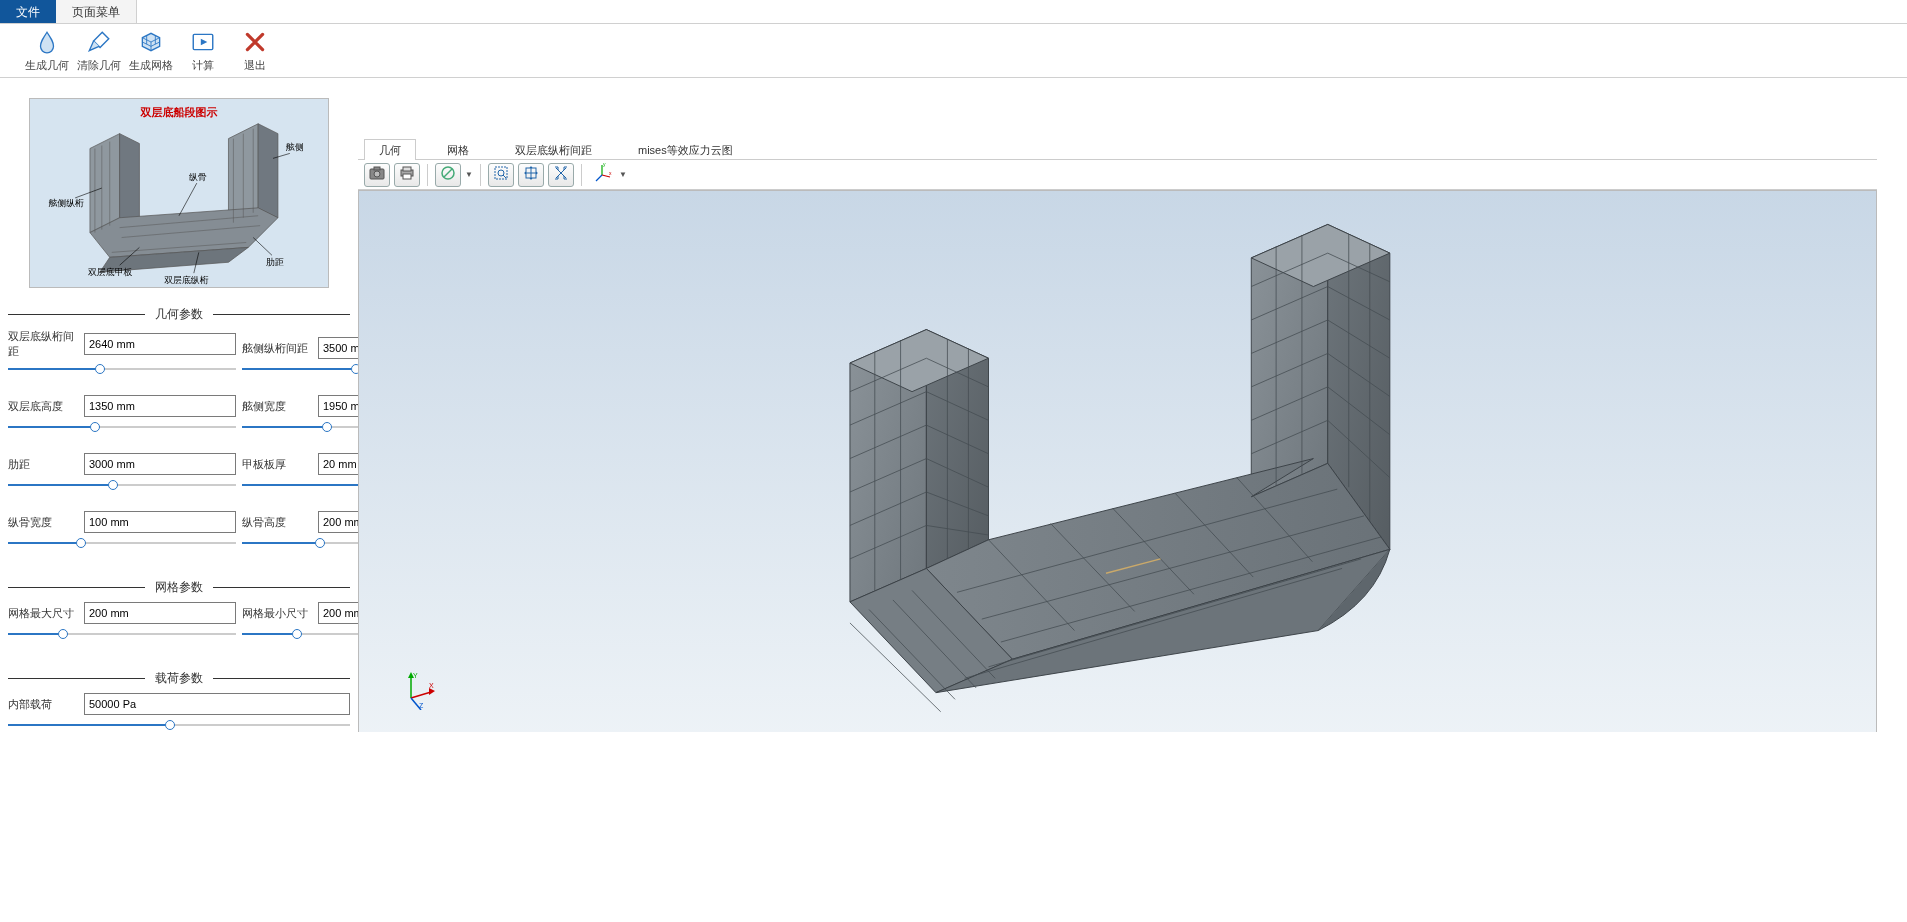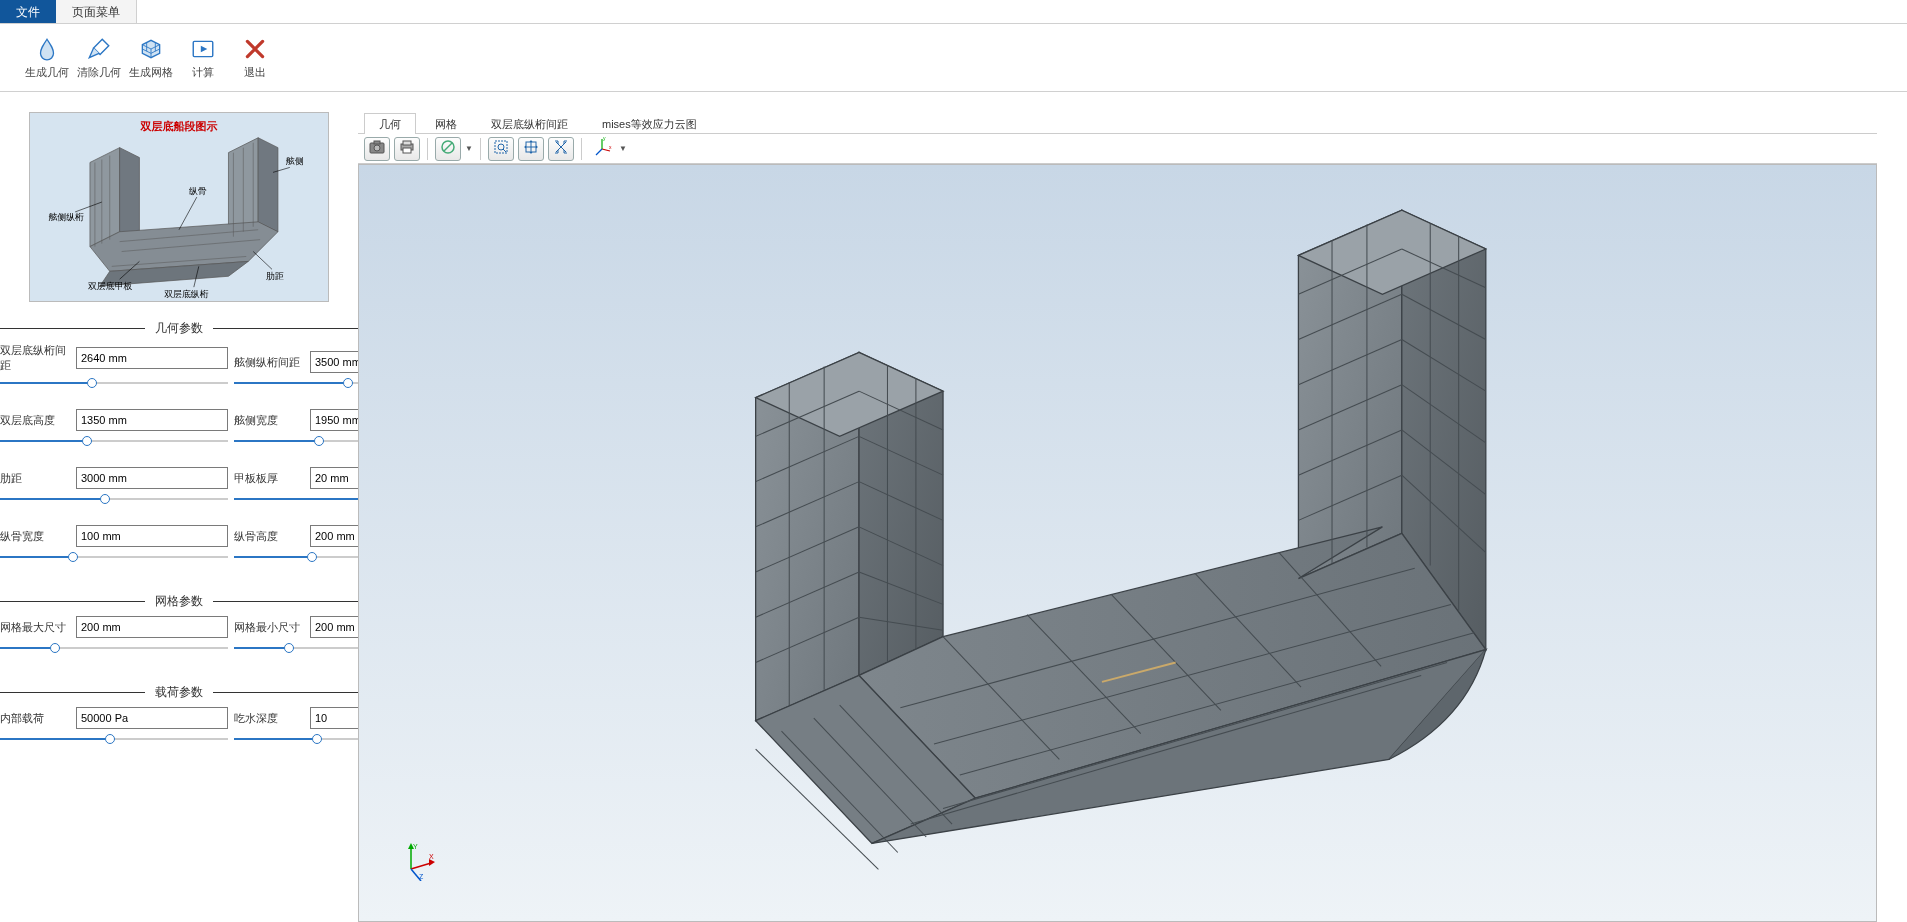--- a/index.html
+++ b/index.html
@@ -1,36 +1,36 @@
 <!DOCTYPE html>
 <html><head>
 <meta charset="utf-8">
 <style>
 * { box-sizing: border-box; margin: 0; padding: 0; }
 body { font-family: "Microsoft YaHei", Arial, sans-serif; font-size: 12px; background: #ffffff; color: #333; overflow: hidden; }
 
-.app { width: 1907px; height: 922px; display: flex; flex-direction: column; }
+.app { width: 1907px; height: 732px; display: flex; flex-direction: column; }
 
 
 .menubar { height: 24px; background: #fff; border-bottom: 1px solid #d0d0d0; display: flex; }
 .menubar .tab { padding: 4px 16px; cursor: pointer; font-size: 12px; }
 .menubar .tab.active { background: #11569b; color: #fff; }
 .menubar .tab.light { background: #f4f4f4; border-right: 1px solid #d0d0d0; }
 
 
 .ribbon { height: 68px; background: #fff; border-bottom: 1px solid #d0d0d0; display: flex; padding: 4px 24px; gap: 6px; }
 .ribbon .tool { width: 46px; display: flex; flex-direction: column; align-items: center; justify-content: center; gap: 2px; cursor: pointer; }
 .ribbon .tool .icon { width: 28px; height: 28px; display: flex; align-items: center; justify-content: center; }
 .ribbon .tool .lbl { font-size: 11px; color: #444; white-space: nowrap; }
 
 
 .main { flex: 1; display: flex; background: #fff; padding-top: 20px; }
 
 
-.left { width: 358px; padding: 0 0; display: flex; flex-direction: column; }
+.left { width: 358px; padding: 0 8px; display: flex; flex-direction: column; }
 .diagram-box { width: 300px; height: 190px; margin: 0 auto 8px auto; background: #d6e4f0; border: 1px solid #bbb; position: relative; }
 .diagram-box .title { position: absolute; top: 6px; left: 50%; transform: translateX(-50%); color: #c00; font-size: 11px; font-weight: bold; }
 .diagram-box svg { width: 100%; height: 100%; }
 
 .section-hd { display: flex; align-items: center; margin: 10px 0 6px 0; }
 .section-hd .line { flex: 1; height: 1px; background: #333; }
 .section-hd .txt { padding: 0 10px; font-size: 12px; }
 
 .param-row { display: flex; align-items: flex-end; gap: 6px; margin-bottom: 20px; }
 .param-cell { flex: 1; display: flex; flex-direction: column; gap: 4px; }
@@ -38,21 +38,21 @@
 .param-label { width: 72px; font-size: 11px; text-align: left; flex-shrink: 0; }
 .param-input { flex: 1; height: 22px; border: 1px solid #7a7a7a; padding: 2px 4px; font-family: inherit; font-size: 11px; background: #fff; }
 
 .slider-wrap { position: relative; height: 12px; padding: 0 2px; }
 .slider-track { position: absolute; top: 5px; left: 0; right: 0; height: 2px; background: #ccc; }
 .slider-fill { position: absolute; top: 5px; left: 0; height: 2px; background: #2b76c4; }
 .slider-thumb { position: absolute; top: 1px; width: 10px; height: 10px; background: #fff; border: 1px solid #2b76c4; border-radius: 50%; }
 
 
 .right { flex: 1; display: flex; flex-direction: column; padding-right: 30px; }
-.view-tabs { height: 22px; display: flex; border-bottom: 1px solid #ccc; padding-left: 6px; gap: 4px; }
+.view-tabs { height: 22px; display: flex; border-bottom: 1px solid #ccc; padding-left: 6px; gap: 16px; margin-top: 40px; }
 .view-tabs .vtab { padding: 3px 14px; font-size: 11px; cursor: pointer; border: 1px solid transparent; border-bottom: none; position: relative; top: 1px; }
 .view-tabs .vtab.active { background: #fff; border-color: #ccc; }
 
 .view-toolbar { height: 30px; display: flex; align-items: center; padding: 2px 6px; gap: 4px; border-bottom: 1px solid #ccc; background: #fff; }
 .view-toolbar .vbtn { width: 26px; height: 24px; border: 1px solid #9aa; border-radius: 3px; background: linear-gradient(#fdfdfd,#e8e8e8); display: flex; align-items: center; justify-content: center; cursor: pointer; }
 .view-toolbar .sep { width: 1px; height: 22px; background: #ccc; margin: 0 3px; }
 
 .viewport { flex: 1; background: linear-gradient(#c8d7e6, #eef3f7); border: 1px solid #bbb; position: relative; overflow: hidden; }
 .viewport svg.model { position: absolute; inset: 0; width: 100%; height: 100%; }
 .axis-gizmo { position: absolute; left: 40px; bottom: 40px; width: 40px; height: 40px; }
@@ -305,31 +305,20 @@
           <div class="top">
               <span class="param-label">内部载荷</span>
             <input class="param-input" value="50000 Pa" style="">
             </div>
           <div class="slider-wrap">
               <div class="slider-track"></div>
               <div class="slider-fill" style="width:46%"></div>
               <div class="slider-thumb" style="left:46%"></div>
             </div>
         </div>
-        <div class="param-cell">
-          <div class="top">
-              <span class="param-label">吃水深度</span>
-            <input class="param-input" value="10" style="">
-            </div>
-          <div class="slider-wrap">
-              <div class="slider-track"></div>
-              <div class="slider-fill" style="width:34%"></div>
-              <div class="slider-thumb" style="left:34%"></div>
-            </div>
-        </div>
       </div>
 
     </div>
 
     <div class="right">
 
       <div class="view-tabs">
         <div class="vtab active">几何</div>
         <div class="vtab">网格</div>
         <div class="vtab">双层底纵桁间距</div>

